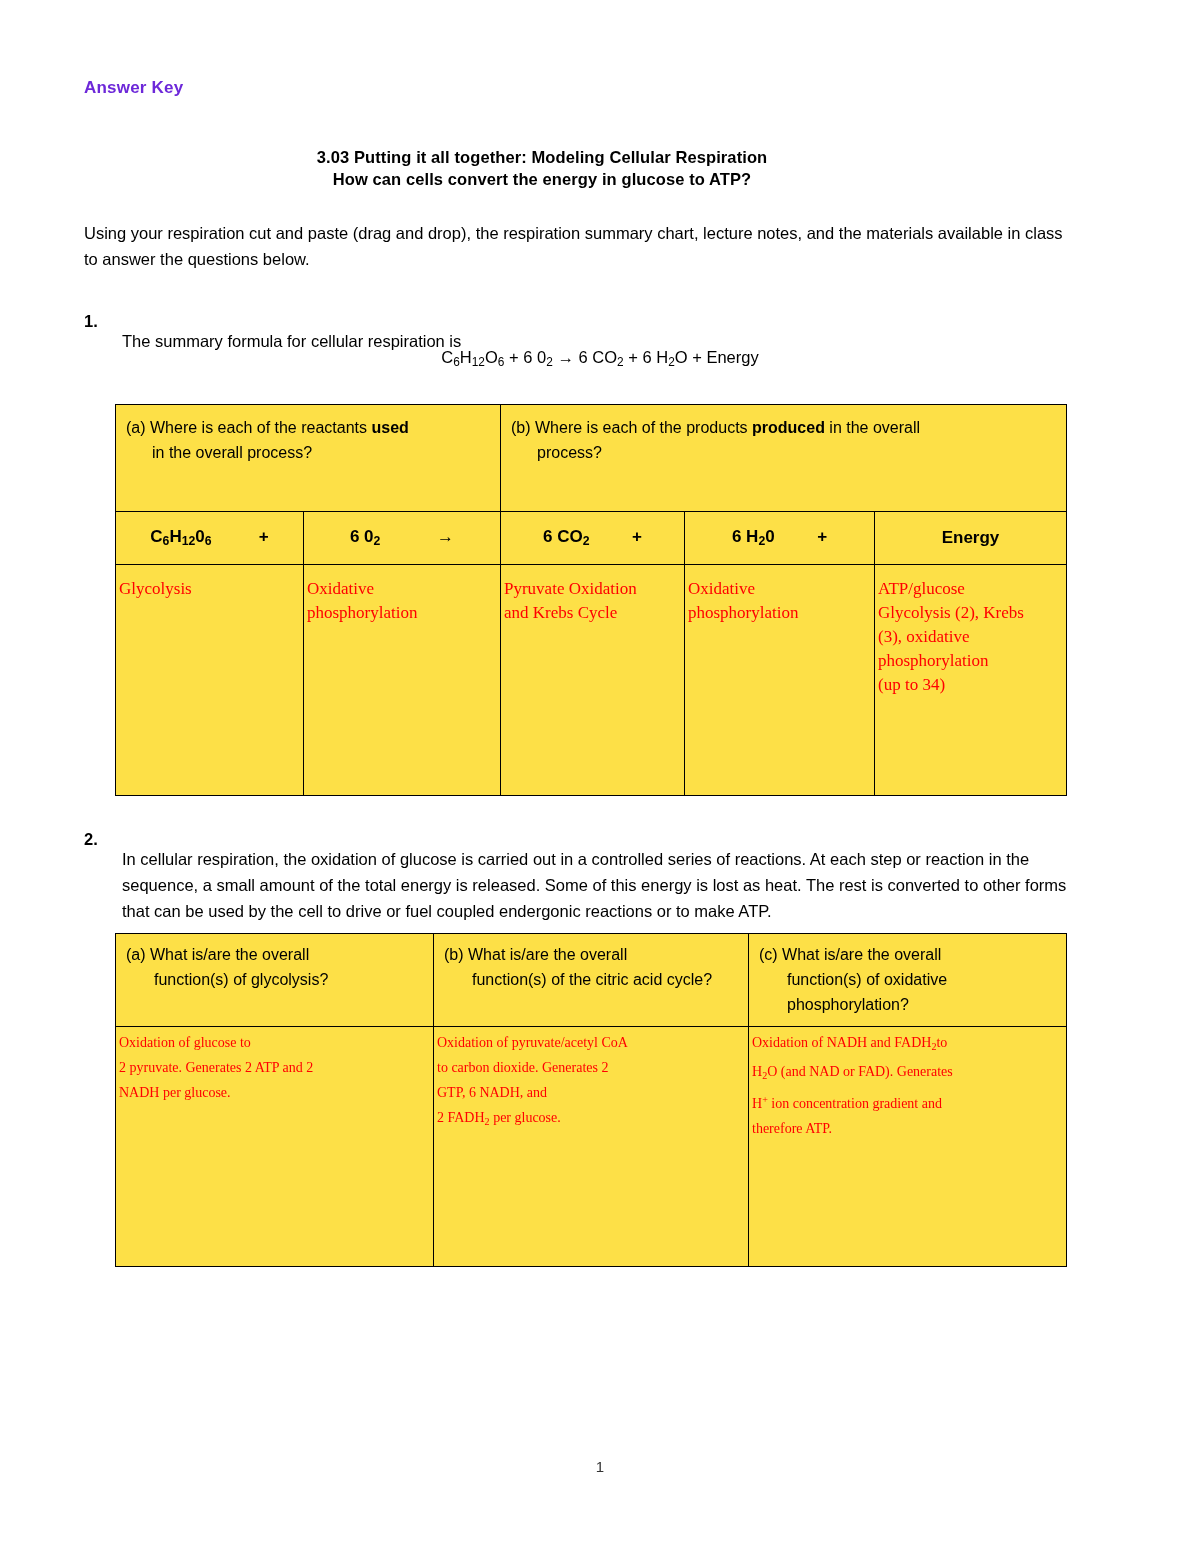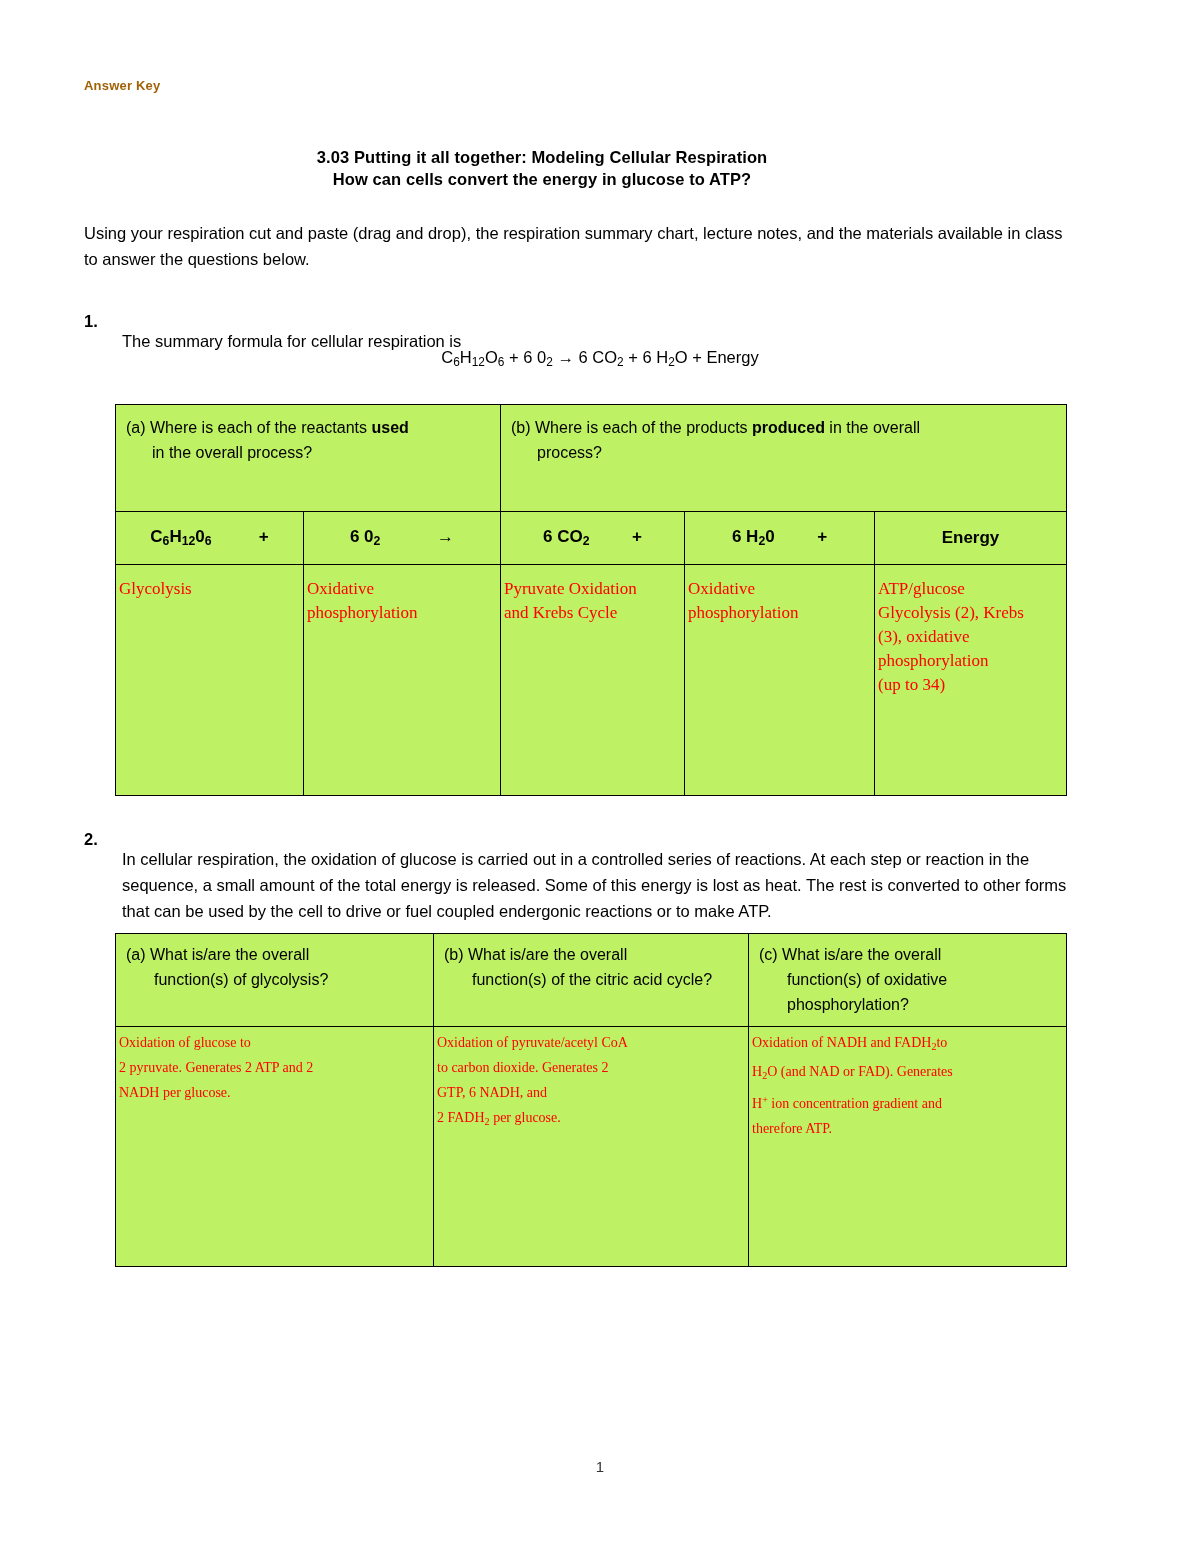--- a/index.html
+++ b/index.html
@@ -20,23 +20,23 @@
     width: 1200px;
     height: 1553px;
     box-sizing: border-box;
   }
 
   
   .answer-key {
     position: absolute;
     left: 84px;
     top: 78px;
-    font-size: 13px;
+    font-size: 17px;
     font-weight: bold;
-    color: #a16207;
+    color: #6d28d9;
     letter-spacing: 0.2px;
   }
 
   
   .title-block {
     position: absolute;
     left: 0;
     top: 146px;
     width: 1084px;
     text-align: center;
@@ -89,21 +89,21 @@
     font-size: 16.5px;
   }
   sub { font-size: 0.72em; vertical-align: -0.25em; }
   sup { font-size: 0.72em; vertical-align: 0.45em; }
 
   
   .doc-table {
     position: absolute;
     border-collapse: collapse;
     table-layout: fixed;
-    background: #bef264;
+    background: #fde047;
   }
   .doc-table td {
     border: 1px solid #000000;
     vertical-align: top;
     padding: 0;
   }
 
   
   #table1 {
     left: 115px;

